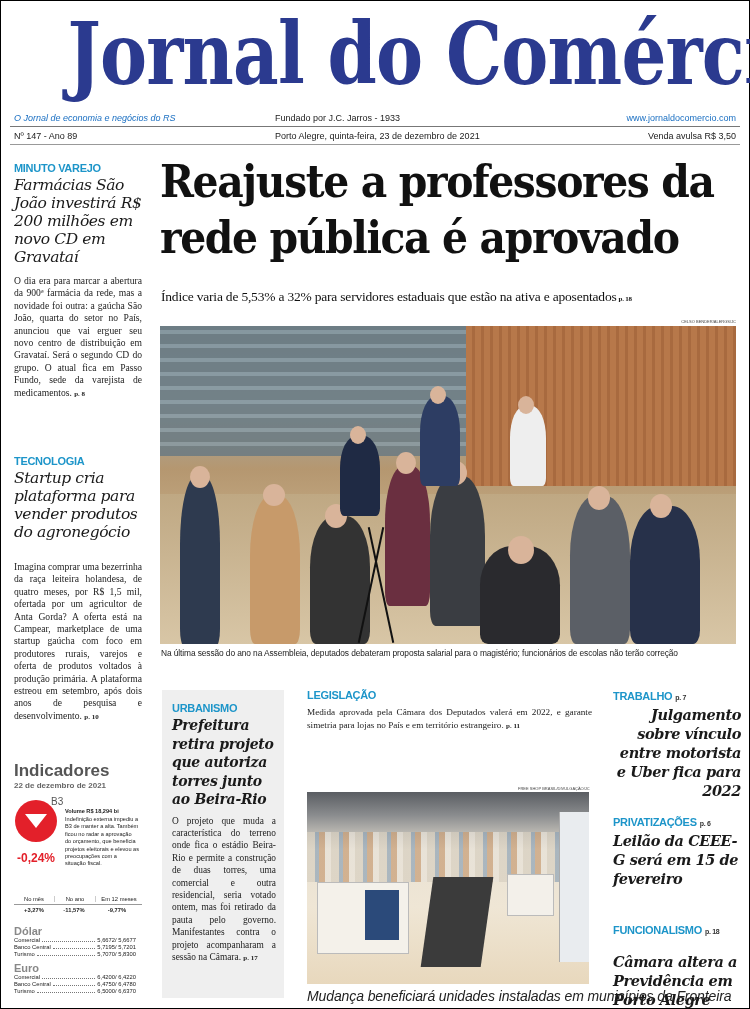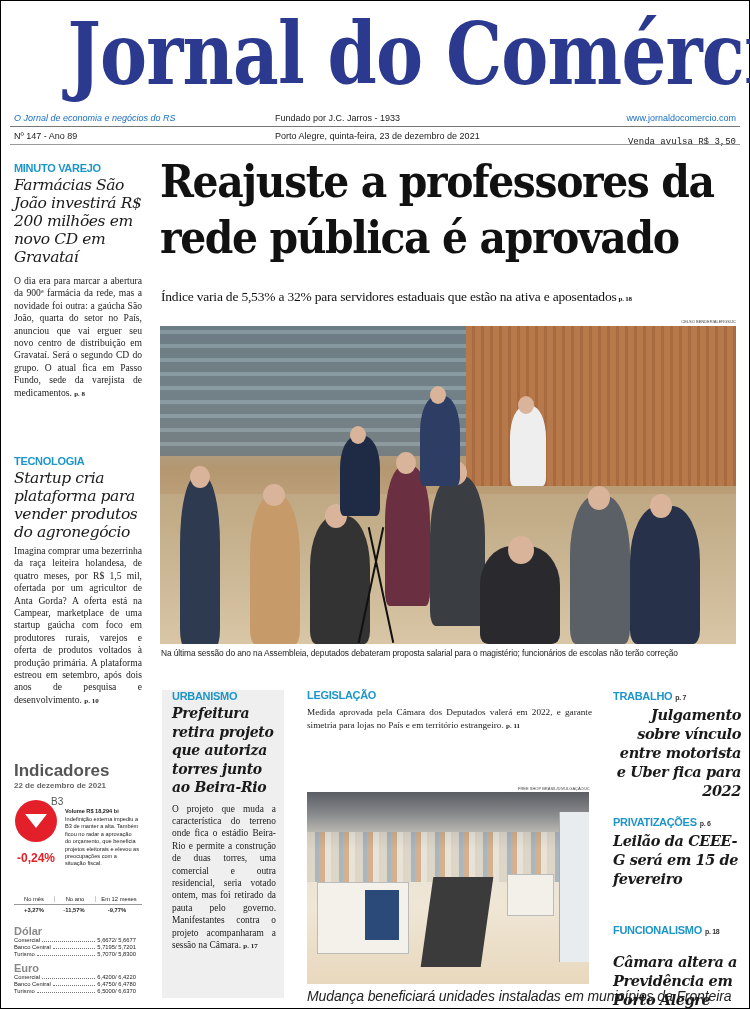--- a/index.html
+++ b/index.html
@@ -65,36 +65,36 @@
 
 <div class="frame"></div>
 
 <div class="abs masthead">Jornal do Comércio</div>
 <div class="abs meta blue" style="left:14px;top:113px;">O Jornal de economia e negócios do RS</div>
 <div class="abs meta" style="left:275px;top:113px;">Fundado por J.C. Jarros - 1933</div>
 <div class="abs meta blue-url" style="right:14px;top:113px;">www.jornaldocomercio.com</div>
 <div class="abs rule" style="left:10px;top:126px;width:730px;"></div>
 <div class="abs meta" style="left:14px;top:131px;">Nº 147 - Ano 89</div>
 <div class="abs meta" style="left:275px;top:131px;">Porto Alegre, quinta-feira, 23 de dezembro de 2021</div>
-<div class="abs meta" style="right:14px;top:137px;font-family:Liberation Mono, monospace;">Venda avulsa R$ 3,50</div>
+<div class="abs meta" style="right:14px;top:131px;">Venda avulsa R$ 3,50</div>
 <div class="abs rule" style="left:10px;top:144px;width:730px;background:#999;"></div>
 
 <div class="abs" style="left:14px;top:162px;width:128px;">
   <div class="kicker">MINUTO VAREJO</div>
   <div class="side-head" style="margin-top:2px;">Farmácias São João investirá R$ 200 milhões em novo CD em Gravataí</div>
   <div class="body-txt" style="margin-top:9px;">
     <span>O dia era para marcar a abertura da 900ª farmácia da rede, mas a novidade foi outra: a gaúcha São João, quarta do setor no País, anunciou que vai erguer seu novo centro de distribuição em Gravataí. Será o segundo CD do grupo. O atual fica em Passo Fundo, sede da varejista de medicamentos.</span>
     <span class="pg">p. 8</span>
   </div>
 </div>
 
 <div class="abs" style="left:14px;top:455px;width:128px;">
   <div class="kicker">TECNOLOGIA</div>
   <div class="side-head" style="margin-top:2px;">Startup cria plataforma para vender produtos do agronegócio</div>
-  <div class="body-txt" style="margin-top:4px;">
+  <div class="body-txt" style="margin-top:20px;">
     <span>Imagina comprar uma bezerrinha da raça leiteira holandesa, de quatro meses, por R$ 1,5 mil, ofertada por um agricultor de Anta Gorda? A oferta está na Campear, marketplace de uma startup gaúcha com foco em produtores rurais, varejos e oferta de produtos voltados à produção primária. A plataforma estreou em setembro, após dois anos de pesquisa e desenvolvimento.</span>
     <span class="pg">p. 10</span>
   </div>
 </div>
 
 <div class="abs ind-title" style="left:14px;top:761px;">Indicadores</div>
 <div class="abs ind-date" style="left:14px;top:781px;">22 de dezembro de 2021</div>
 <div class="abs ind-circle">
     <div class="ind-tri"></div>
   </div>
@@ -186,21 +186,21 @@
   <div class="person" style="left:350px;top:80px;width:36px;height:80px;background:#eee;"></div>
   <div class="head" style="left:358px;top:70px;width:16px;height:18px;"></div>
   <div class="person" style="left:180px;top:110px;width:40px;height:80px;background:#1f2a44;"></div>
   <div class="head" style="left:190px;top:100px;width:16px;height:18px;"></div>
   <div style="position:absolute;left:210px;top:200px;width:2px;height:118px;background:#111;transform:rotate(12deg);"></div>
   <div style="position:absolute;left:220px;top:200px;width:2px;height:118px;background:#111;transform:rotate(-12deg);"></div>
 </div>
 <div class="abs caption" style="left:161px;top:648px;">Na última sessão do ano na Assembleia, deputados debateram proposta salarial para o magistério; funcionários de escolas não terão correção</div>
 
 <div class="abs urb-box">
-  <div style="padding:0 8px 0 10px;">
+  <div style="padding:12px 8px 0 10px;">
     <div class="kicker">URBANISMO</div>
     <div class="urb-head" style="margin-top:2px;">Prefeitura retira projeto que autoriza torres junto ao Beira-Rio</div>
     <div class="body-txt" style="margin-top:6px;font-size:9.4px;">
       <span>O projeto que muda a característica do terreno onde fica o estádio Beira-Rio e permite a construção de duas torres, uma comercial e outra residencial, seria votado ontem, mas foi retirado da pauta pelo governo. Manifestantes contra o projeto acompanharam a sessão na Câmara.</span>
       <span class="pg">p. 17</span>
     </div>
   </div>
 </div>
 
 <div class="abs" style="left:307px;top:689px;width:285px;">

